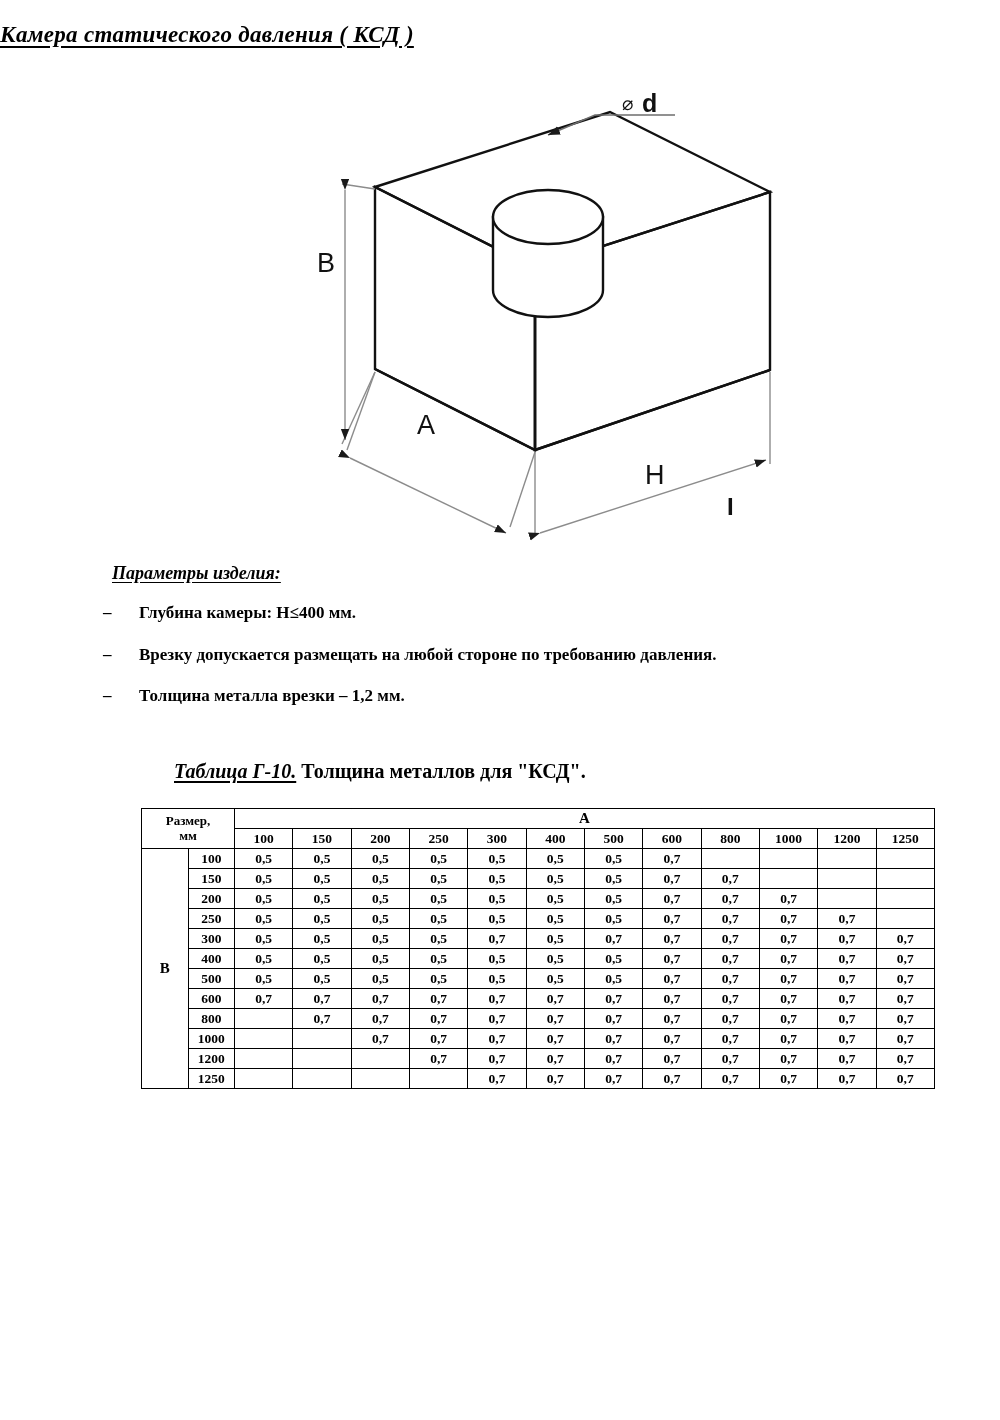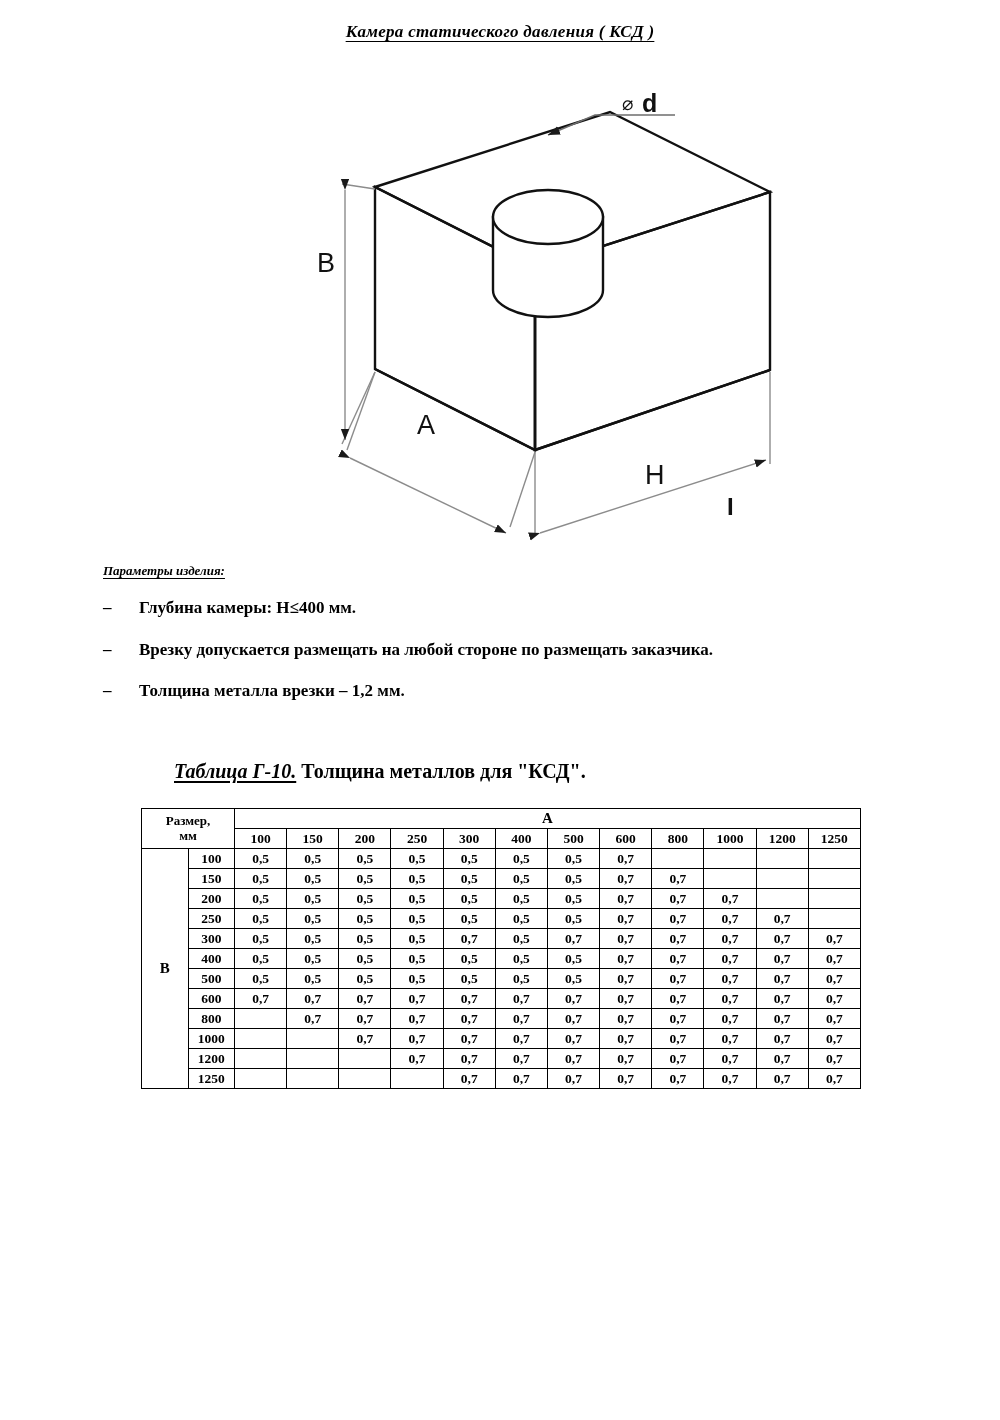--- a/index.html
+++ b/index.html
@@ -16,22 +16,22 @@
     color: #000000;
     overflow: hidden;
   }
 
   
   #doc-title {
     position: absolute;
     top: 22px;
     left: 0;
     width: 1000px;
-    text-align: center;
-    font-size: 17px;
+    text-align: left;
+    font-size: 23px;
     font-weight: bold;
     font-style: italic;
     letter-spacing: 0.3px;
   }
   #doc-title span.u {
     text-decoration: underline;
     text-underline-offset: 4px;
   }
 
   
@@ -45,26 +45,26 @@
   #drawing-area svg { display: block; }
 
   
   #params-block {
     position: absolute;
     top: 563px;
     left: 103px;
     width: 800px;
   }
   #params-heading {
-    font-size: 13px;
+    font-size: 18px;
     font-style: italic;
     font-weight: bold;
     text-decoration: underline;
     text-underline-offset: 3px;
-    margin: 0 0 19px 0;
+    margin: 0 0 19px 9px;
   }
   ul.param-list {
     list-style: none;
     margin: 0;
     padding: 0;
   }
   ul.param-list li {
     position: relative;
     padding-left: 36px;
     margin-bottom: 22px;
@@ -98,21 +98,21 @@
   
   #metal-table-wrap {
     position: absolute;
     top: 808px;
     left: 141px;
     width: 734px;
   }
   table#metal-table {
     border-collapse: collapse;
     table-layout: fixed;
-    width: 720px;
+    width: 794px;
     font-family: "Liberation Serif", "DejaVu Serif", serif;
     font-size: 13px;
     font-weight: bold;
   }
   table#metal-table td, table#metal-table th {
     border: 1.3px solid #000000;
     text-align: center;
     vertical-align: middle;
     padding: 0;
     height: 19px;
@@ -218,21 +218,21 @@
     <text x="435" y="412" font-family="Liberation Sans, sans-serif" font-size="27" fill="#111111">H</text>
 
     <text x="517" y="443" font-family="Liberation Sans, sans-serif" font-size="24" font-weight="bold" fill="#111111">I</text>
   </svg>
 </div>
 
 <div id="params-block">
   <div id="params-heading">Параметры изделия:</div>
   <ul class="param-list">
     <li><span class="dash">–</span><span>Глубина камеры: H≤400 мм.</span></li>
-    <li><span class="dash">–</span><span>Врезку допускается размещать на любой стороне по размещать заказчика.</span></li>
+    <li><span class="dash">–</span><span>Врезку допускается размещать на любой стороне по требованию давления.</span></li>
     <li><span class="dash">–</span><span>Толщина металла врезки – 1,2 мм.</span></li>
   </ul>
 </div>
 
 <div id="table-caption"><span class="tbl-num">Таблица Г-10.</span><span> Толщина металлов для "КСД".</span></div>
 
 <div id="metal-table-wrap">
   <table id="metal-table">
     <thead>
       <tr>

